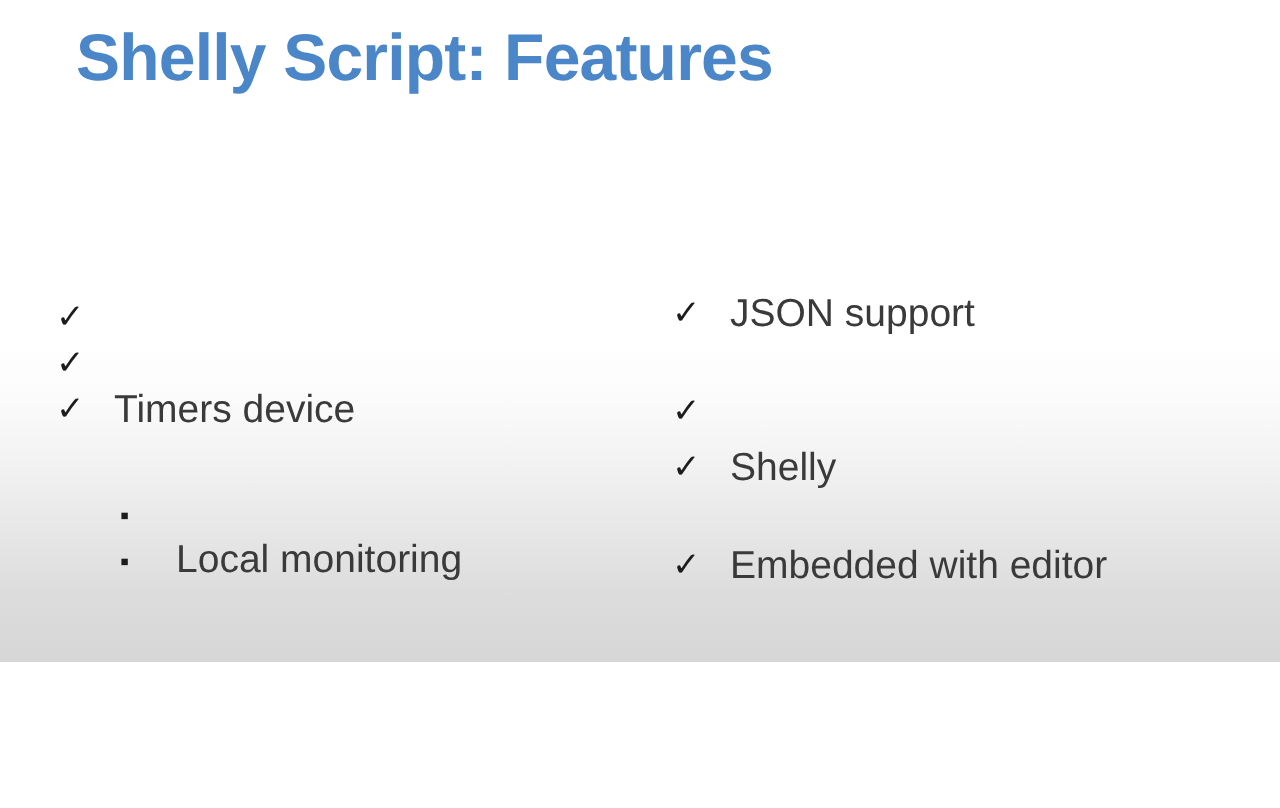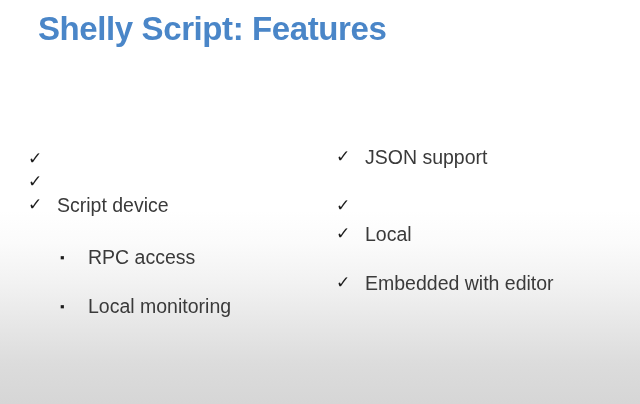--- a/index.html
+++ b/index.html
@@ -10,21 +10,21 @@
     width: 640px;
     height: 404px;
     overflow: hidden;
     font-family: "Liberation Sans", sans-serif;
     background: #ffffff;
   }
 
   #slide {
     position: relative;
     width: 640px;
-    height: 404px;
+    height: 331px;
     box-sizing: border-box;
     background: linear-gradient(to bottom,
         #ffffff 0%,
         #ffffff 52%,
         #fbfbfb 60%,
         #f2f2f2 70%,
         #e7e7e7 80%,
         #dcdcdc 90%,
         #d6d6d6 100%);
     overflow: hidden;
@@ -113,26 +113,25 @@
     <div class="bullet-row level-1">
       <span class="marker">✓</span>
     </div>
 
     <div class="bullet-row level-1">
       <span class="marker">✓</span>
     </div>
 
     <div class="bullet-row level-1" id="row-local">
       <span class="marker">✓</span>
-      <span class="bullet-text">Script device</span>
+      <span class="bullet-text">Timers device</span>
     </div>
 
     <div class="bullet-row level-2">
       <span class="marker">▪</span>
-      <span class="bullet-text">RPC access</span>
     </div>
 
     <div class="bullet-row level-2">
       <span class="marker">▪</span>
       <span class="bullet-text">Local monitoring</span>
     </div>
 
   </div>
 
   <div class="column" id="column-right">
@@ -141,21 +140,21 @@
       <span class="marker">✓</span>
       <span class="bullet-text">JSON support</span>
     </div>
 
     <div class="bullet-row level-1" id="row-http">
       <span class="marker">✓</span>
     </div>
 
     <div class="bullet-row level-1">
       <span class="marker">✓</span>
-      <span class="bullet-text">Local</span>
+      <span class="bullet-text">Shelly</span>
     </div>
 
     <div class="bullet-row level-1">
       <span class="marker">✓</span>
       <span class="bullet-text">Embedded with editor</span>
     </div>
 
   </div>
 
 </div>

